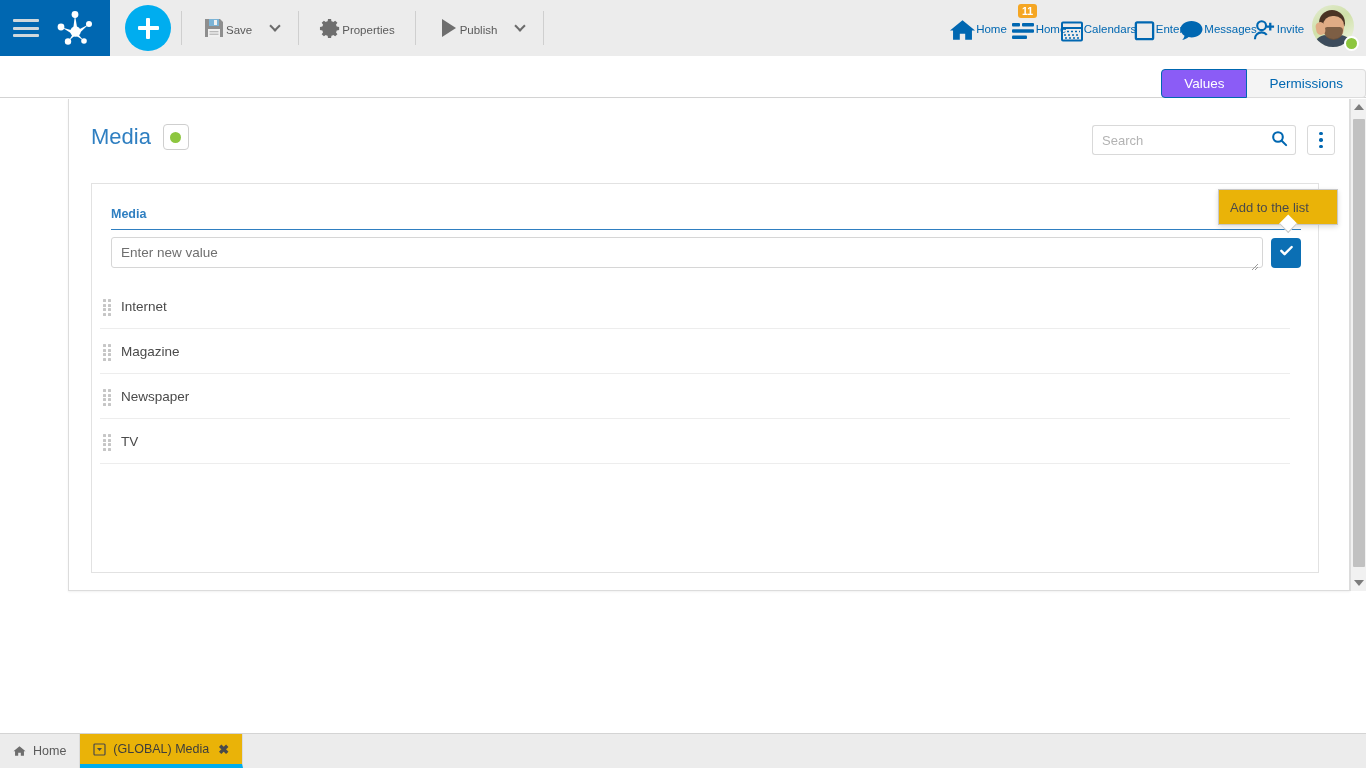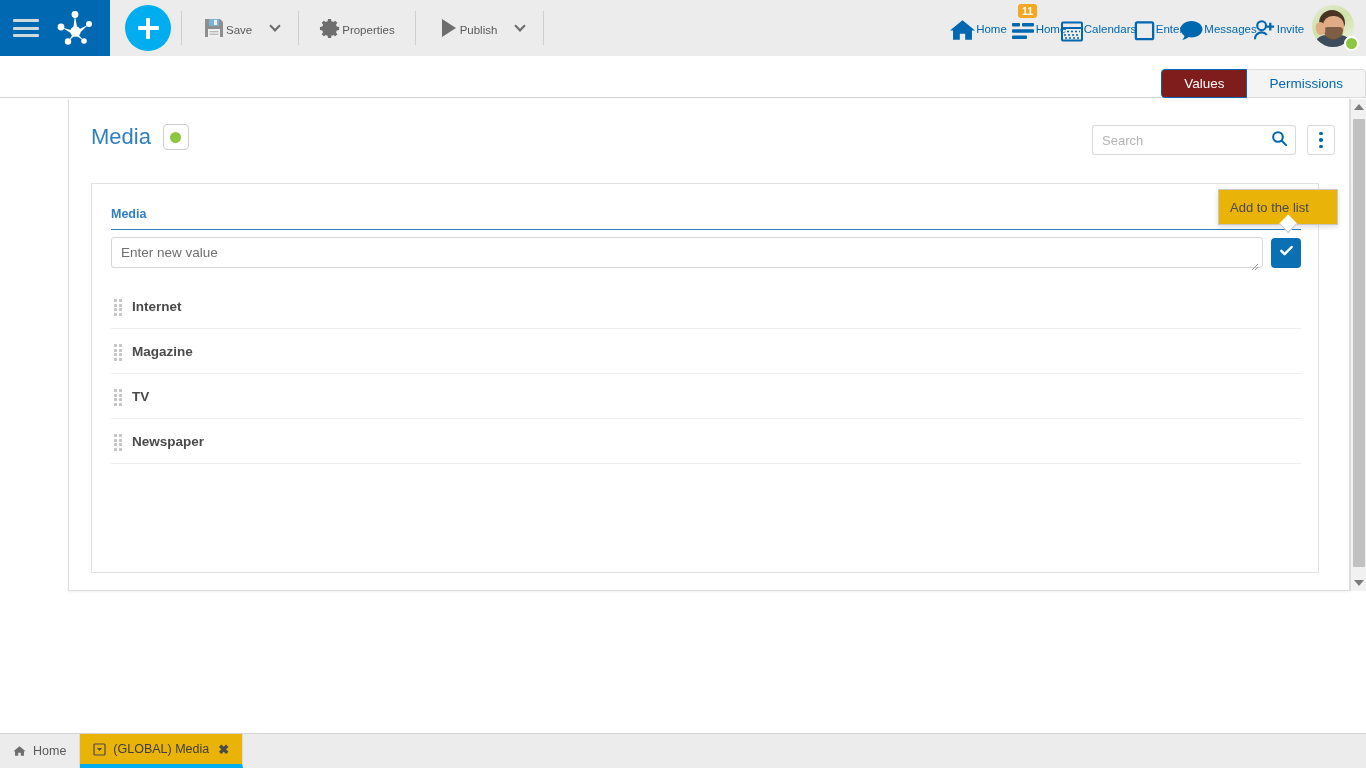--- a/index.html
+++ b/index.html
@@ -111,21 +111,21 @@
   .tabgroup {
     position: absolute; right: 0px; top: 13px;
     display: flex; align-items: stretch; height: 29px;
   }
   .tabbtn {
     font-size: 13.5px; padding: 0 22px;
     display: flex; align-items: center; justify-content: center;
     cursor: pointer; border: 1px solid #dcdcdc;
   }
   .tabbtn.active {
-    background: #7f1d1d; color: #fff; border-color: #0067b1;
+    background: #8b5cf6; color: #fff; border-color: #0067b1;
     border-radius: 4px 0 0 4px;
     text-align: right;
   }
   .tabbtn.inactive {
     background: #f4f4f4; color: #0067b1; border-left: none;
     border-radius: 0 4px 4px 0;
   }
 
   
   .panel {
@@ -210,21 +210,21 @@
   .resize-grip {
     position: absolute; left: 1138px; top: 20px;
     width: 10px; height: 10px; pointer-events: none;
   }
   .check-btn {
     margin-left: 8px; width: 30px; height: 30px;
     background: #0b6fb4; border-radius: 4px;
     display: flex; align-items: center; justify-content: center; cursor: pointer;
   }
 
-  .list { position: absolute; left: 19px; top: 100px; width: 1190px; font-weight: bold; }
+  .list { position: absolute; left: 8px; top: 100px; width: 1190px; }
   .list-item {
     height: 45px; display: flex; align-items: center;
     border-bottom: 1px solid #ededed; cursor: default;
   }
   .grip {
     width: 9px; height: 14px; margin-left: 3px; margin-right: 9px;
     display: grid; grid-template-columns: 3px 3px; grid-template-rows: repeat(4, 3px);
     gap: 1.5px; cursor: move;
   }
   .grip i { display:block; width:3px; height:3px; background:#c6c6c6; border-radius:.5px; }
@@ -531,34 +531,34 @@
         <span class="grip">
           <i></i>
             <i></i>
             <i></i>
             <i></i>
             <i></i>
             <i></i>
             <i></i>
             <i></i>
         </span>
-        <span class="txt">TV</span>
+        <span class="txt">Newspaper</span>
       </div>
       <div class="list-item">
         <span class="grip">
           <i></i>
             <i></i>
             <i></i>
             <i></i>
             <i></i>
             <i></i>
             <i></i>
             <i></i>
         </span>
-        <span class="txt">Newspaper</span>
+        <span class="txt">TV</span>
       </div>
     </div>
   </div>
 </div>
 
 <div class="tooltip">Add to the list</div>
 
 <div class="vscroll">
   <div class="sc-arrow up">
       <i></i>

